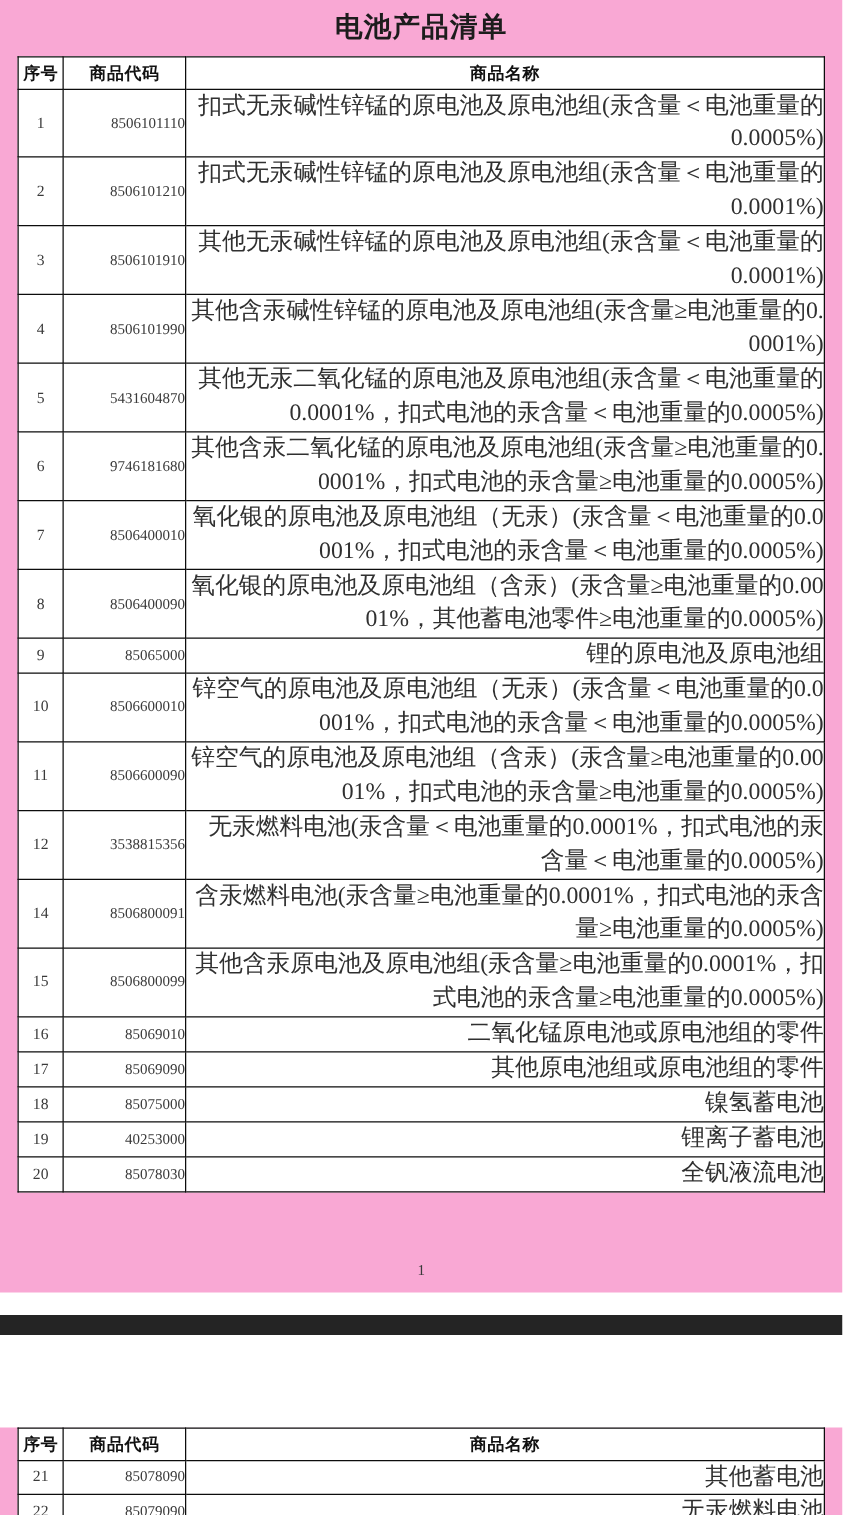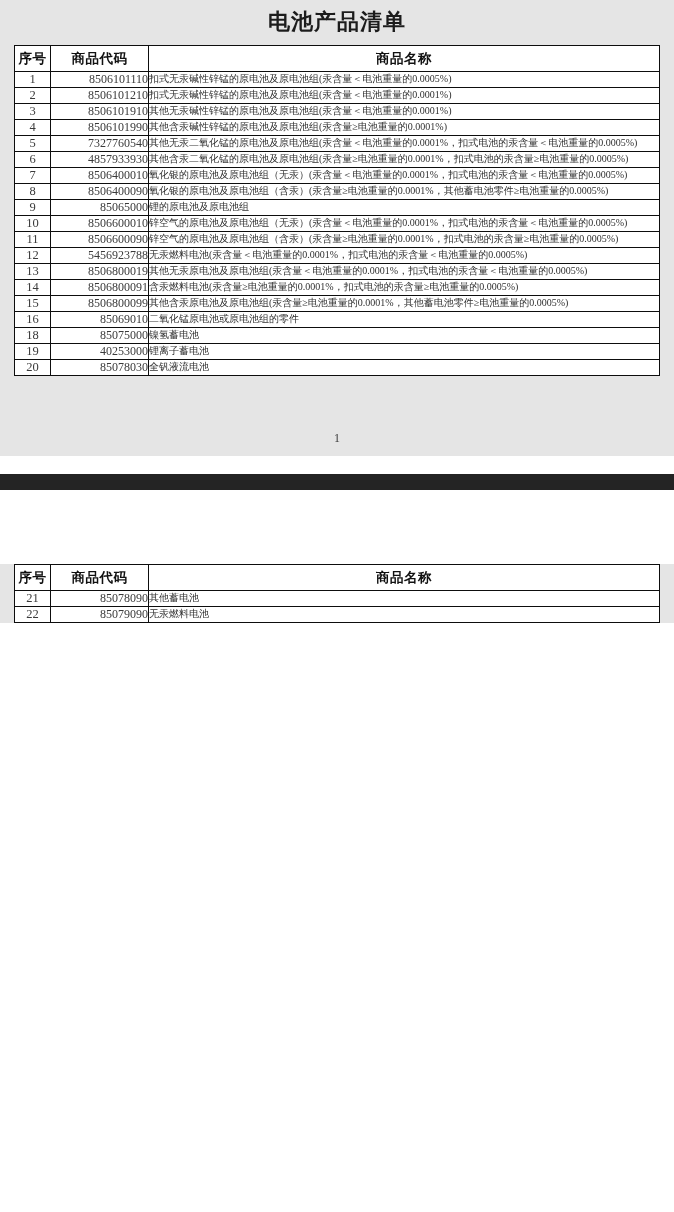--- a/index.html
+++ b/index.html
@@ -13,21 +13,21 @@
     height: 1212px;
     overflow: hidden;
     font-family: "Liberation Serif", "DejaVu Serif", serif;
     color: #2b2b2b;
     position: relative;
   }
 
   .page {
     position: relative;
     width: 674px;
-    background: #e5e5e5;
+    background: #f9a8d4;
     box-sizing: border-box;
   }
 
   .doc-title {
     text-align: center;
     font-family: "Liberation Serif", "DejaVu Serif", serif;
     font-weight: bold;
     font-size: 22px;
     letter-spacing: 1px;
     color: #1c1c1c;
@@ -73,22 +73,22 @@
     padding: 3px 0;
   }
   td.cell-code {
     text-align: right;
     font-size: 12px;
     color: #3a3a3a;
     padding: 3px 0 3px 5px;
     white-space: nowrap;
   }
   td.cell-name {
-    text-align: left;
-    font-size: 10px;
+    text-align: right;
+    font-size: 19px;
     color: #303030;
     padding: 3px 6px 3px 5px;
     line-height: 1.42;
     word-break: break-all;
   }
 
   .page-number {
     text-align: center;
     font-size: 12px;
     color: #3a3a3a;
@@ -146,26 +146,26 @@
         <td class="cell-code">8506101910</td>
         <td class="cell-name">其他无汞碱性锌锰的原电池及原电池组(汞含量＜电池重量的0.0001%)</td>
       </tr>
       <tr>
         <td class="cell-no">4</td>
         <td class="cell-code">8506101990</td>
         <td class="cell-name">其他含汞碱性锌锰的原电池及原电池组(汞含量≥电池重量的0.0001%)</td>
       </tr>
       <tr>
         <td class="cell-no">5</td>
-        <td class="cell-code">7327760540</td>
+        <td class="cell-code">5431604870</td>
         <td class="cell-name">其他无汞二氧化锰的原电池及原电池组(汞含量＜电池重量的0.0001%，扣式电池的汞含量＜电池重量的0.0005%)</td>
       </tr>
       <tr>
         <td class="cell-no">6</td>
-        <td class="cell-code">4857933930</td>
+        <td class="cell-code">9746181680</td>
         <td class="cell-name">其他含汞二氧化锰的原电池及原电池组(汞含量≥电池重量的0.0001%，扣式电池的汞含量≥电池重量的0.0005%)</td>
       </tr>
       <tr>
         <td class="cell-no">7</td>
         <td class="cell-code">8506400010</td>
         <td class="cell-name">氧化银的原电池及原电池组（无汞）(汞含量＜电池重量的0.0001%，扣式电池的汞含量＜电池重量的0.0005%)</td>
       </tr>
       <tr>
         <td class="cell-no">8</td>
         <td class="cell-code">8506400090</td>
@@ -181,42 +181,42 @@
         <td class="cell-code">8506600010</td>
         <td class="cell-name">锌空气的原电池及原电池组（无汞）(汞含量＜电池重量的0.0001%，扣式电池的汞含量＜电池重量的0.0005%)</td>
       </tr>
       <tr>
         <td class="cell-no">11</td>
         <td class="cell-code">8506600090</td>
         <td class="cell-name">锌空气的原电池及原电池组（含汞）(汞含量≥电池重量的0.0001%，扣式电池的汞含量≥电池重量的0.0005%)</td>
       </tr>
       <tr>
         <td class="cell-no">12</td>
-        <td class="cell-code">5456923788</td>
+        <td class="cell-code">3538815356</td>
         <td class="cell-name">无汞燃料电池(汞含量＜电池重量的0.0001%，扣式电池的汞含量＜电池重量的0.0005%)</td>
-      </tr>
-      <tr>
-        <td class="cell-no">13</td>
-        <td class="cell-code">8506800019</td>
-        <td class="cell-name">其他无汞原电池及原电池组(汞含量＜电池重量的0.0001%，扣式电池的汞含量＜电池重量的0.0005%)</td>
       </tr>
       <tr>
         <td class="cell-no">14</td>
         <td class="cell-code">8506800091</td>
         <td class="cell-name">含汞燃料电池(汞含量≥电池重量的0.0001%，扣式电池的汞含量≥电池重量的0.0005%)</td>
       </tr>
       <tr>
         <td class="cell-no">15</td>
         <td class="cell-code">8506800099</td>
-        <td class="cell-name">其他含汞原电池及原电池组(汞含量≥电池重量的0.0001%，其他蓄电池零件≥电池重量的0.0005%)</td>
+        <td class="cell-name">其他含汞原电池及原电池组(汞含量≥电池重量的0.0001%，扣式电池的汞含量≥电池重量的0.0005%)</td>
       </tr>
       <tr>
         <td class="cell-no">16</td>
         <td class="cell-code">85069010</td>
         <td class="cell-name">二氧化锰原电池或原电池组的零件</td>
+      </tr>
+      <tr>
+        <td class="cell-no">17</td>
+        <td class="cell-code">85069090</td>
+        <td class="cell-name">其他原电池组或原电池组的零件</td>
       </tr>
       <tr>
         <td class="cell-no">18</td>
         <td class="cell-code">85075000</td>
         <td class="cell-name">镍氢蓄电池</td>
       </tr>
       <tr>
         <td class="cell-no">19</td>
         <td class="cell-code">40253000</td>
         <td class="cell-name">锂离子蓄电池</td>

